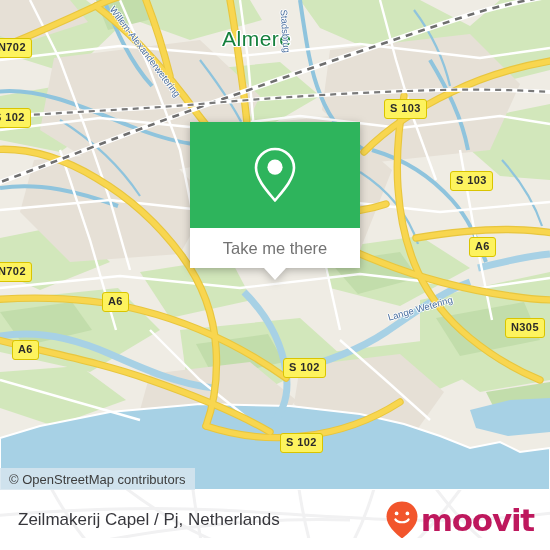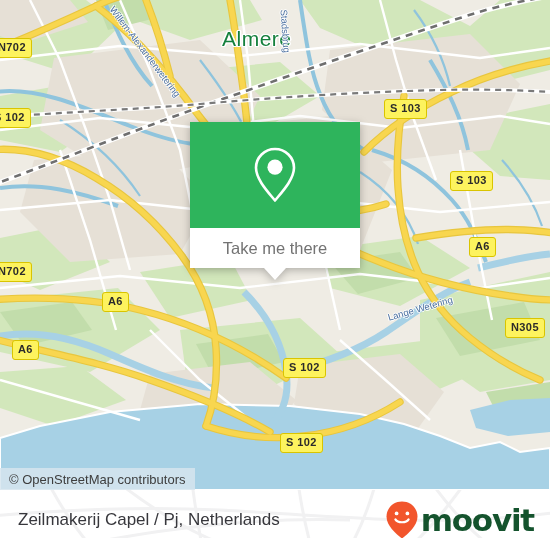--- a/index.html
+++ b/index.html
@@ -104,21 +104,21 @@
     display:flex;align-items:center;justify-content:space-between;
     padding:0 16px 0 18px;box-sizing:border-box;
   }
   #place-title{
     color:#37373c;
     font-size:17px;
     white-space:nowrap;
   }
   #brand{display:flex;align-items:center;gap:2px;}
   #brand-wordmark{
-    color:#14532d;
+    color:#be185d;
     font-size:31px;
     font-weight:bold;
     letter-spacing:-1.2px;
     line-height:1;
     font-family:"DejaVu Sans","Liberation Sans",sans-serif;
   }
 </style>
 </head>
 <body>
 

